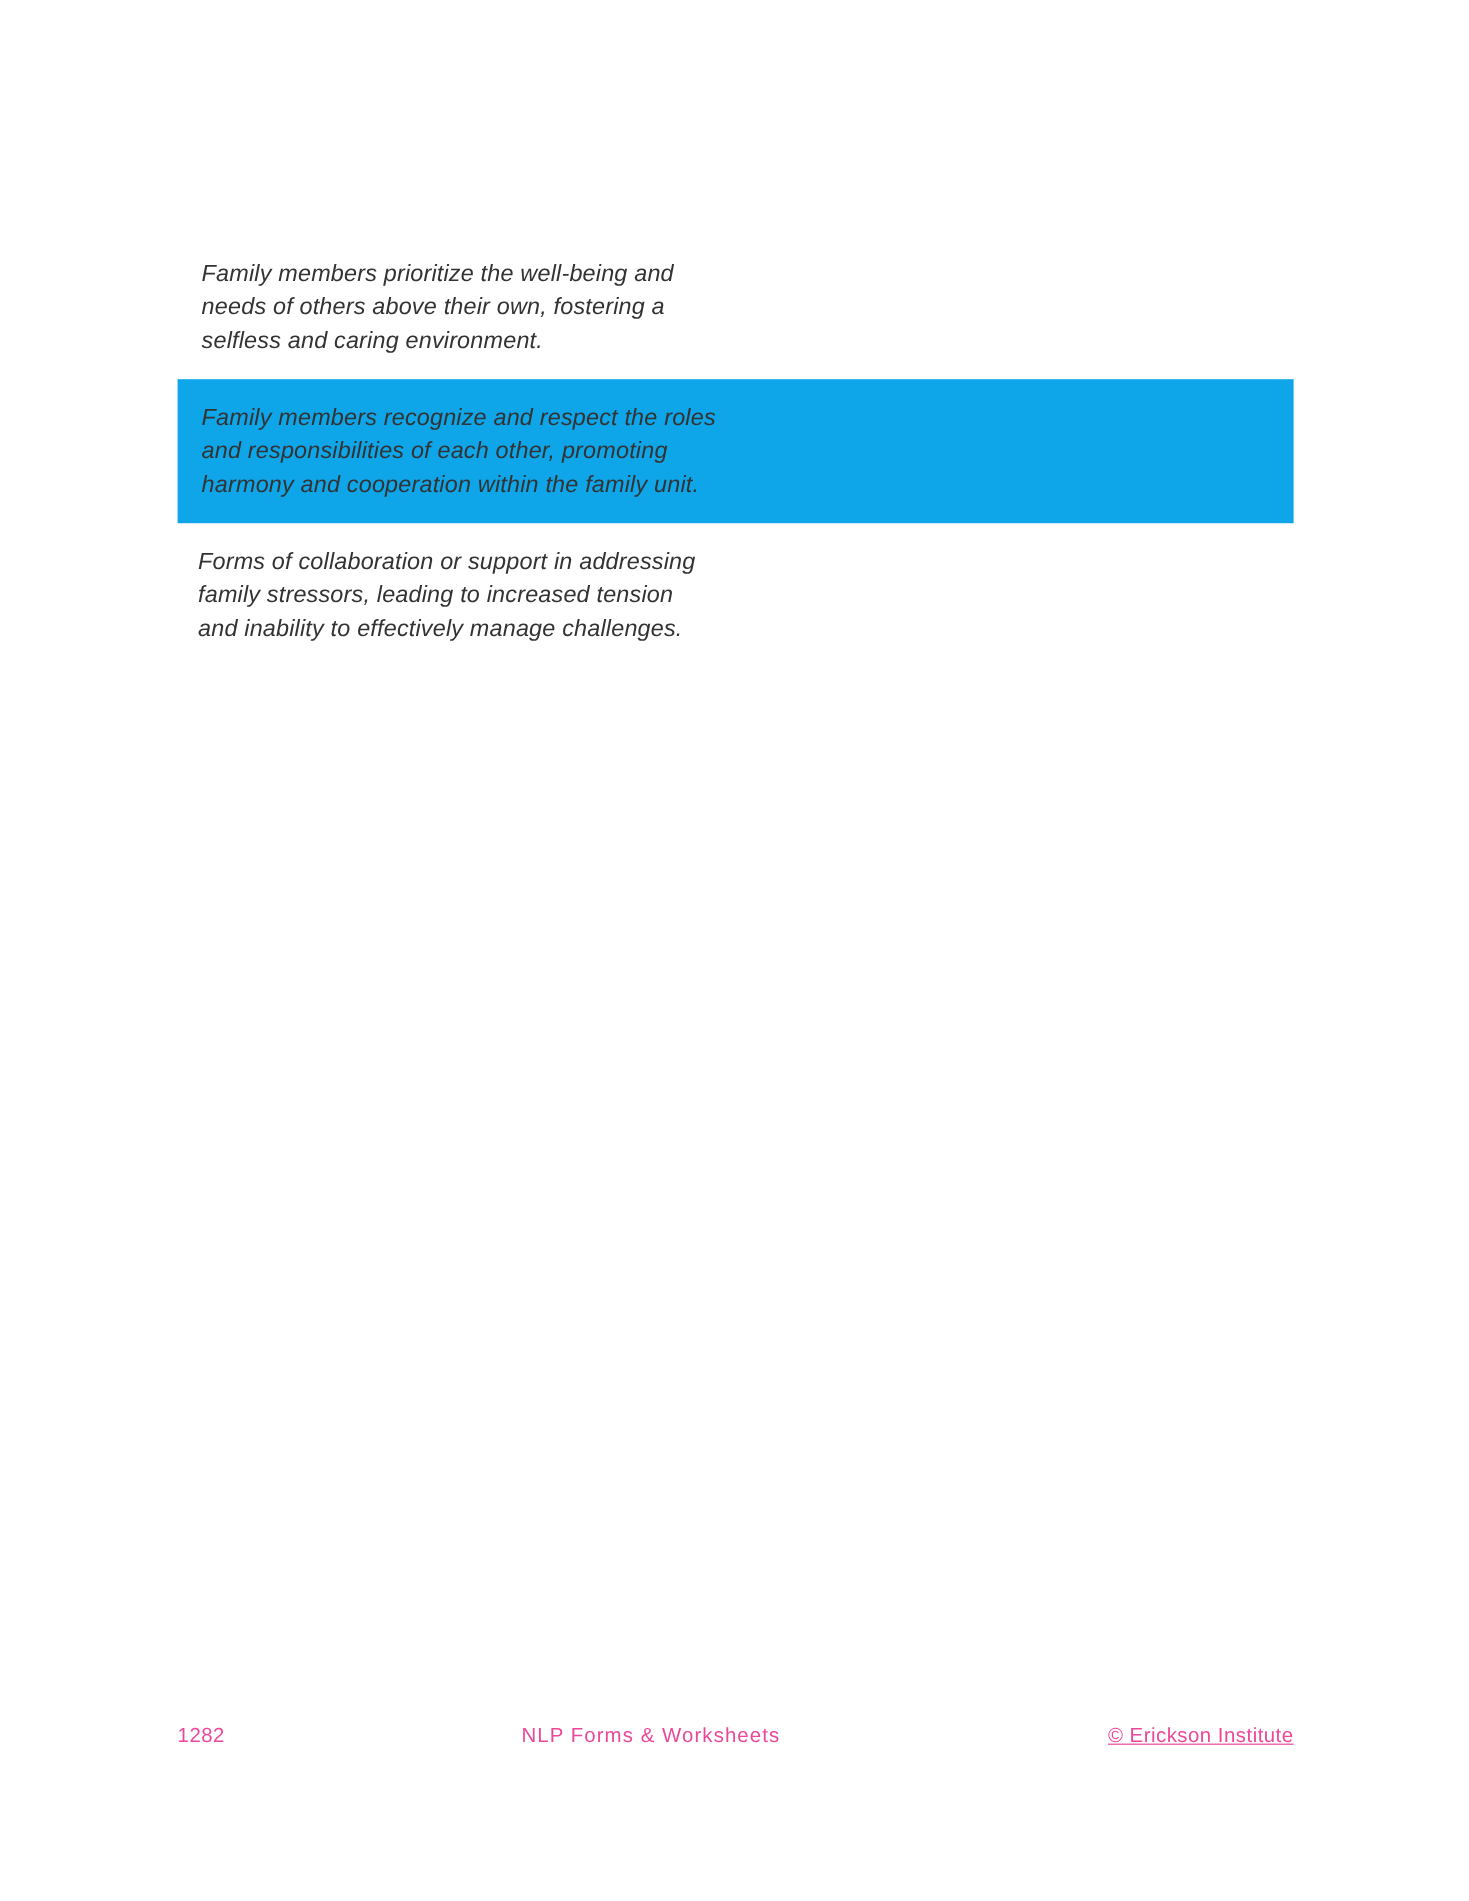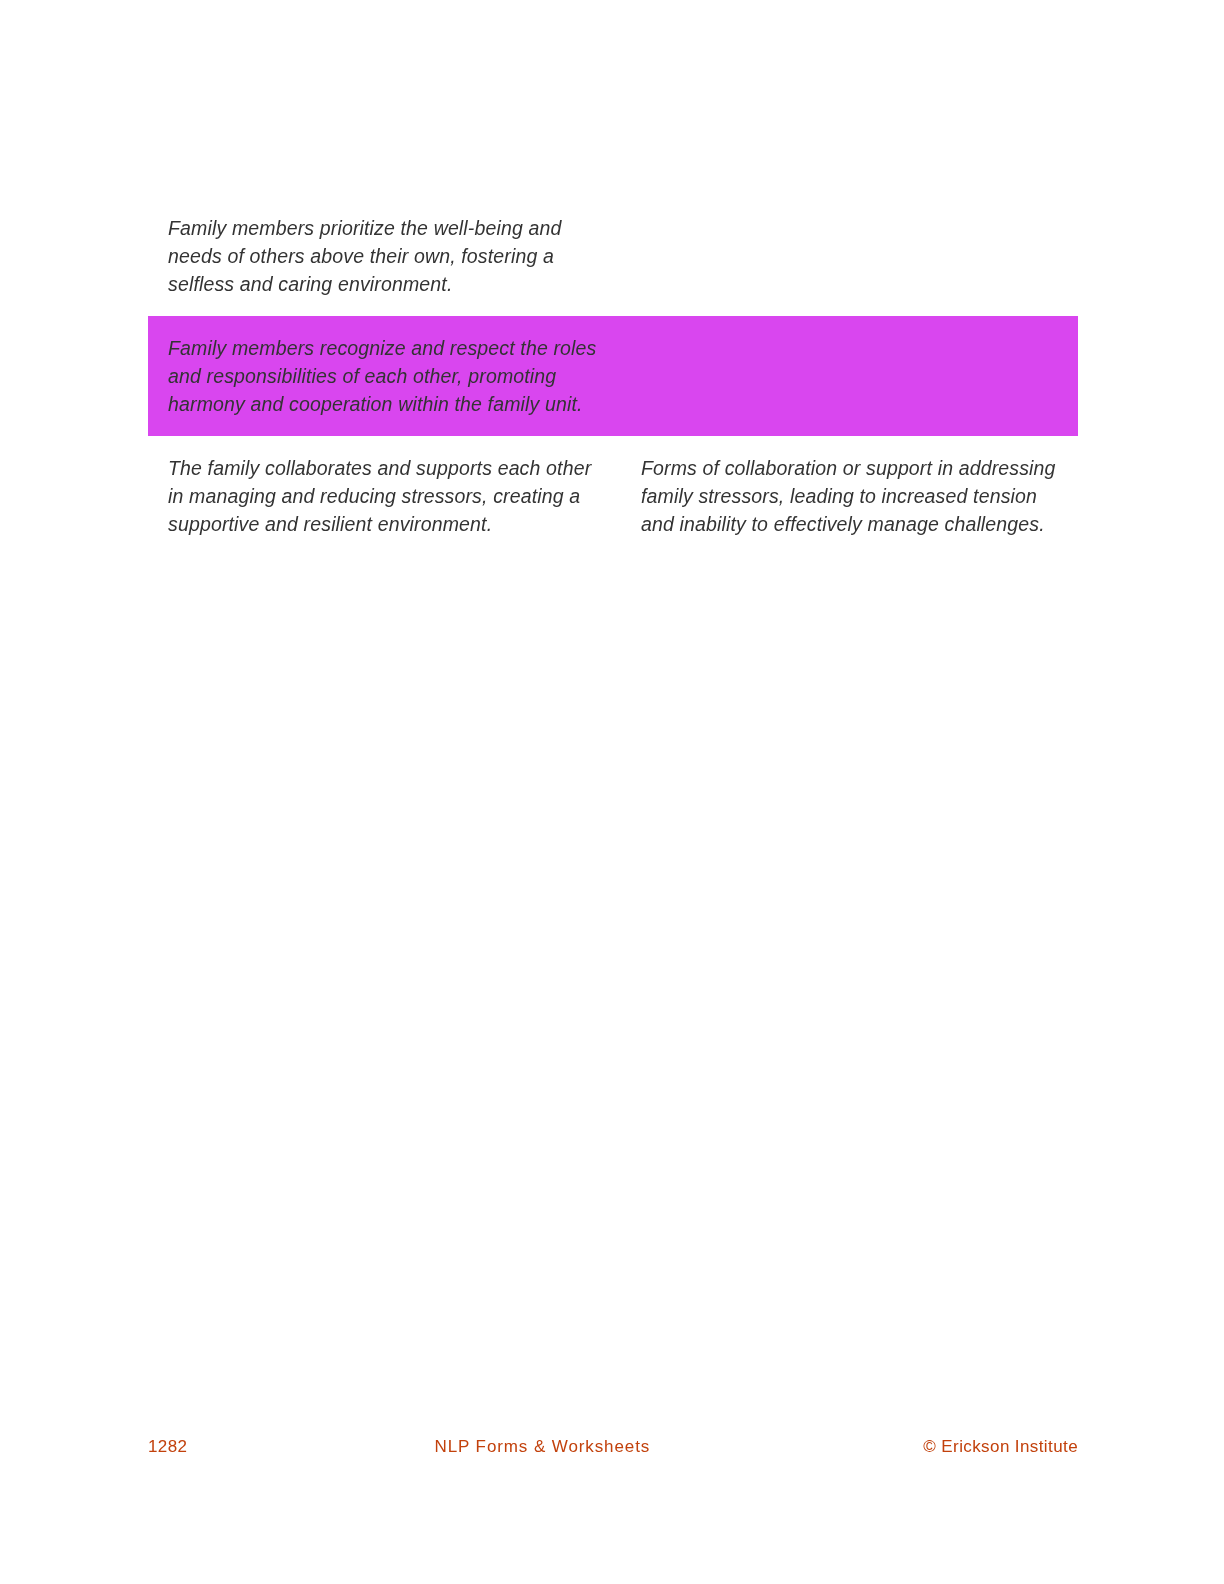--- a/index.html
+++ b/index.html
@@ -31,21 +31,21 @@
   }
 
   .t-row {
     display: flex;
     width: 100%;
     box-sizing: border-box;
     padding: 18px 0 18px 0;
   }
 
   .t-row.shaded {
-    background: #d946ef;
+    background: #0ea5e9;
   }
 
   .t-cell {
     box-sizing: border-box;
     padding: 0 22px 0 20px;
     font-style: italic;
     font-size: 19.5px;
     line-height: 28px;
     color: #333333;
     letter-spacing: 0.15px;
@@ -65,59 +65,59 @@
   .footer {
     position: absolute;
     left: 148px;
     right: 146px;
     top: 1434px;
     height: 26px;
     display: flex;
     align-items: center;
     justify-content: space-between;
     font-size: 17px;
-    color: #c2410c;
+    color: #ec4899;
     letter-spacing: 0.4px;
   }
 
   .footer-page {
     flex: 0 0 auto;
     text-align: left;
   }
 
   .footer-title {
     flex: 1 1 auto;
     text-align: center;
     margin-left: -26px;
     letter-spacing: 0.9px;
   }
 
   .footer-copyright {
     flex: 0 0 auto;
     text-align: right;
     letter-spacing: 0.4px;
+    text-decoration: underline;
   }
 </style>
 </head>
 <body>
 
 <div class="page">
 
   <div class="table-wrap">
 
     <div class="t-row">
       <div class="t-cell left">Family members prioritize the well-being and needs of others above their own, fostering a selfless and caring environment.</div>
     </div>
 
     <div class="t-row shaded">
       <div class="t-cell left">Family members recognize and respect the roles and responsibilities of each other, promoting harmony and cooperation within the family unit.</div>
     </div>
 
     <div class="t-row">
-      <div class="t-cell left">The family collaborates and supports each other in managing and reducing stressors, creating a supportive and resilient environment.</div>
       <div class="t-cell right">Forms of collaboration or support in addressing family stressors, leading to increased tension and inability to effectively manage challenges.</div>
     </div>
 
   </div>
 
   <div class="footer">
     <div class="footer-page">1282</div>
     <div class="footer-title">NLP Forms &amp; Worksheets</div>
     <div class="footer-copyright">© Erickson Institute</div>
   </div>

